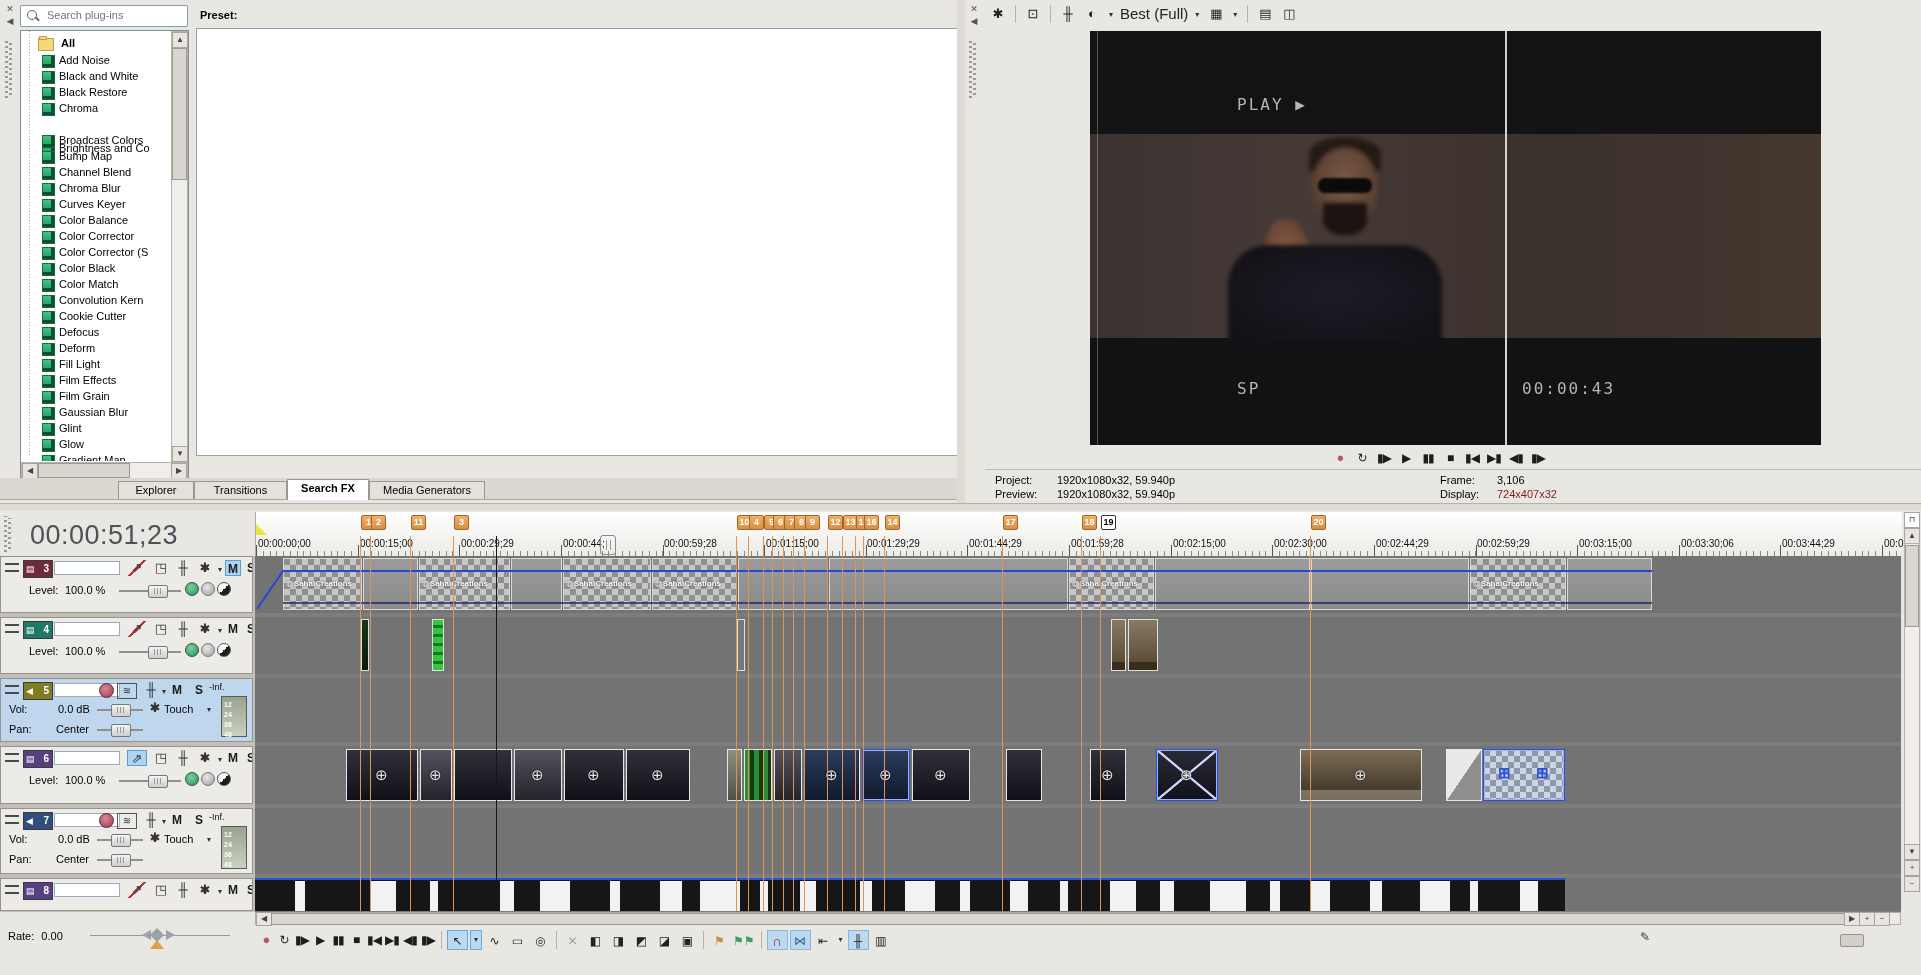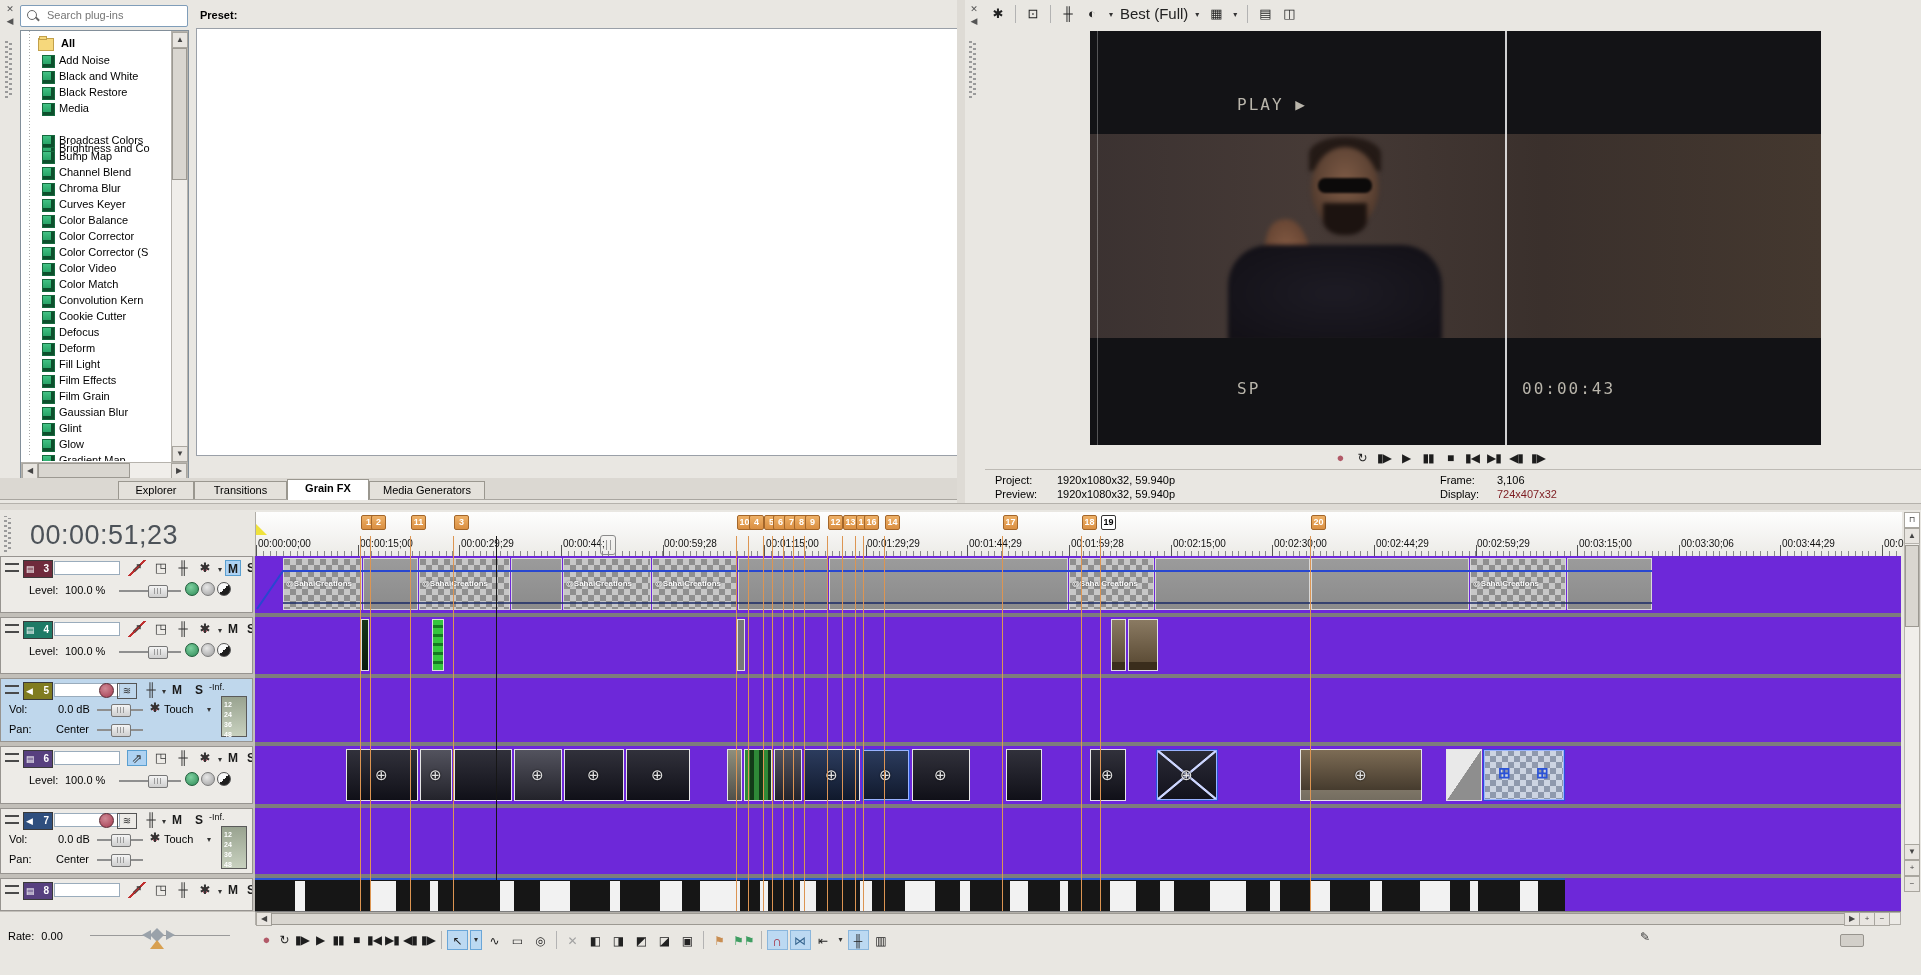--- a/index.html
+++ b/index.html
@@ -48,21 +48,21 @@
 #tlhead{position:absolute;left:0;top:510px;width:1921px;height:46px;background:#e9e7e2}
 #bigtime{position:absolute;left:30px;top:520px;width:214px;font-size:27px;color:#4c5258;letter-spacing:.5px}
 #ruler{position:absolute;left:255px;top:512px;width:1646px;height:44px;background:linear-gradient(#fefefe,#ecebe7);border-left:1px solid #b0ada7;overflow:hidden}
 #ruler .minor{position:absolute;left:0;bottom:0;width:1646px;height:5px;background:repeating-linear-gradient(90deg,#8a8a8a 0 1px,transparent 1px 6.775px)}
 #ruler .major{position:absolute;left:0;bottom:0;width:1646px;height:11px;background:repeating-linear-gradient(90deg,#555 0 1px,transparent 1px 101.63px)}
 .rlab{position:absolute;top:26px;font-size:10px;color:#111;white-space:nowrap}
 #loopstart{position:absolute;left:256px;top:524px;width:0;height:0;border-bottom:11px solid #efe23c;border-right:11px solid transparent}
 #rgrip{position:absolute;left:600px;top:535px;width:14px;height:18px;background:linear-gradient(#f4f4f4,#d8d8d8);border:1px solid #8a8a8a;border-radius:3px;background-image:repeating-linear-gradient(90deg,transparent 0 3px,#999 3px 4px);background-size:8px 10px;background-position:2px 4px;background-repeat:no-repeat}
 #hdrbg{position:absolute;left:0;top:556px;width:255px;height:356px;background:#c2bfb9}
 #lanebg{position:absolute;left:255px;top:556px;width:1646px;height:356px;background:#7d7d7d}
-.lane{position:absolute;left:255px;width:1646px;background:#6d28d9;overflow:hidden}
+.lane{position:absolute;left:255px;width:1646px;background:#737373;overflow:hidden}
 .thdr{position:absolute;left:0;width:253px;background:#edebe7;border:1px solid #979490;box-sizing:border-box;overflow:hidden}
 .thdr.sel{background:#bfd7ec}
 .mm{position:absolute;left:4px;top:5px;width:15px;height:14px;background:linear-gradient(#4a4a4a 0 0) 0 1px/14px 2px no-repeat,linear-gradient(#4a4a4a 0 0) 0 8px/14px 2px no-repeat;}
 .chip{position:absolute;left:22px;top:3px;width:28px;height:16px;border:1px solid #3a3a3a}
 .chipicon{position:absolute;left:2px;top:2px;font-size:9px;color:#fff;line-height:12px}
 .chipnum{position:absolute;right:3px;top:2px;font-size:10px;color:#fff;font-weight:bold}
 .tname{position:absolute;left:53px;top:4px;width:60px;height:12px;border:1px solid #9aacbc;background:#fff;font:10px "Liberation Sans",sans-serif;padding:0 2px}
 .ti{position:absolute;top:3px;width:20px;height:16px;text-align:center;font-size:13px;color:#333;line-height:16px}
 .ti.hl{background:#aed2f2;border:1px solid #5a9fd0;box-sizing:border-box}
 .mbx{background-image:linear-gradient(135deg,transparent 46%,#c03030 46% 54%,transparent 54%)}
@@ -151,21 +151,21 @@
           <div class="trow" style="top: 38px;">
             <div class="plugicon"></div>
             <div class="tlabel">Black and White</div>
           </div>
           <div class="trow" style="top: 54px;">
             <div class="plugicon"></div>
             <div class="tlabel">Black Restore</div>
           </div>
           <div class="trow" style="top: 70px;">
             <div class="plugicon"></div>
-            <div class="tlabel">Media</div>
+            <div class="tlabel">Chroma</div>
           </div>
           <div class="trow" style="top: 70px; margin-top: 40px;">
             <div class="plugicon"></div>
             <div class="tlabel">Brightness and Co</div>
           </div>
           <div class="trow" style="top: 102px;">
             <div class="plugicon"></div>
             <div class="tlabel">Broadcast Colors</div>
           </div>
           <div class="trow" style="top: 118px;">
@@ -191,21 +191,21 @@
           <div class="trow" style="top: 198px;">
             <div class="plugicon"></div>
             <div class="tlabel">Color Corrector</div>
           </div>
           <div class="trow" style="top: 214px;">
             <div class="plugicon"></div>
             <div class="tlabel">Color Corrector (S</div>
           </div>
           <div class="trow" style="top: 230px;">
             <div class="plugicon"></div>
-            <div class="tlabel">Color Video</div>
+            <div class="tlabel">Color Black</div>
           </div>
           <div class="trow" style="top: 246px;">
             <div class="plugicon"></div>
             <div class="tlabel">Color Match</div>
           </div>
           <div class="trow" style="top: 262px;">
             <div class="plugicon"></div>
             <div class="tlabel">Convolution Kern</div>
           </div>
           <div class="trow" style="top: 278px;">
@@ -265,21 +265,21 @@
 
     <div id="presetlabel">Preset:</div>
     <div id="presetbox"></div>
   </div>
 
   <div id="tabstrip">
       <div id="tabbar">
         <div class="tab" style="left: 2px; width: 114px; margin-top: 33px;">Project Media</div>
         <div class="tab" style="left: 118px; width: 74px;">Explorer</div>
         <div class="tab" style="left: 194px; width: 91px;">Transitions</div>
-        <div class="tab on" style="left: 287px; width: 80px;">Grain FX</div>
+        <div class="tab on" style="left: 287px; width: 80px;">Search FX</div>
         <div class="tab" style="left: 369px; width: 114px;">Media Generators</div>
       </div>
     </div>
 
   <div class="abs" style="left:957px;top:0;width:8px;height:503px;background:#dedbd5"></div>
 
   <div class="abs" style="left:965px;top:0;width:956px;height:503px">
     <div class="panebtn" style="left:2px;top:3px">✕</div>
     <div class="panebtn" style="left:2px;top:15px">◀</div>
     <div class="abs dots" style="left:4px;top:38px;width:8px;height:60px"></div>

